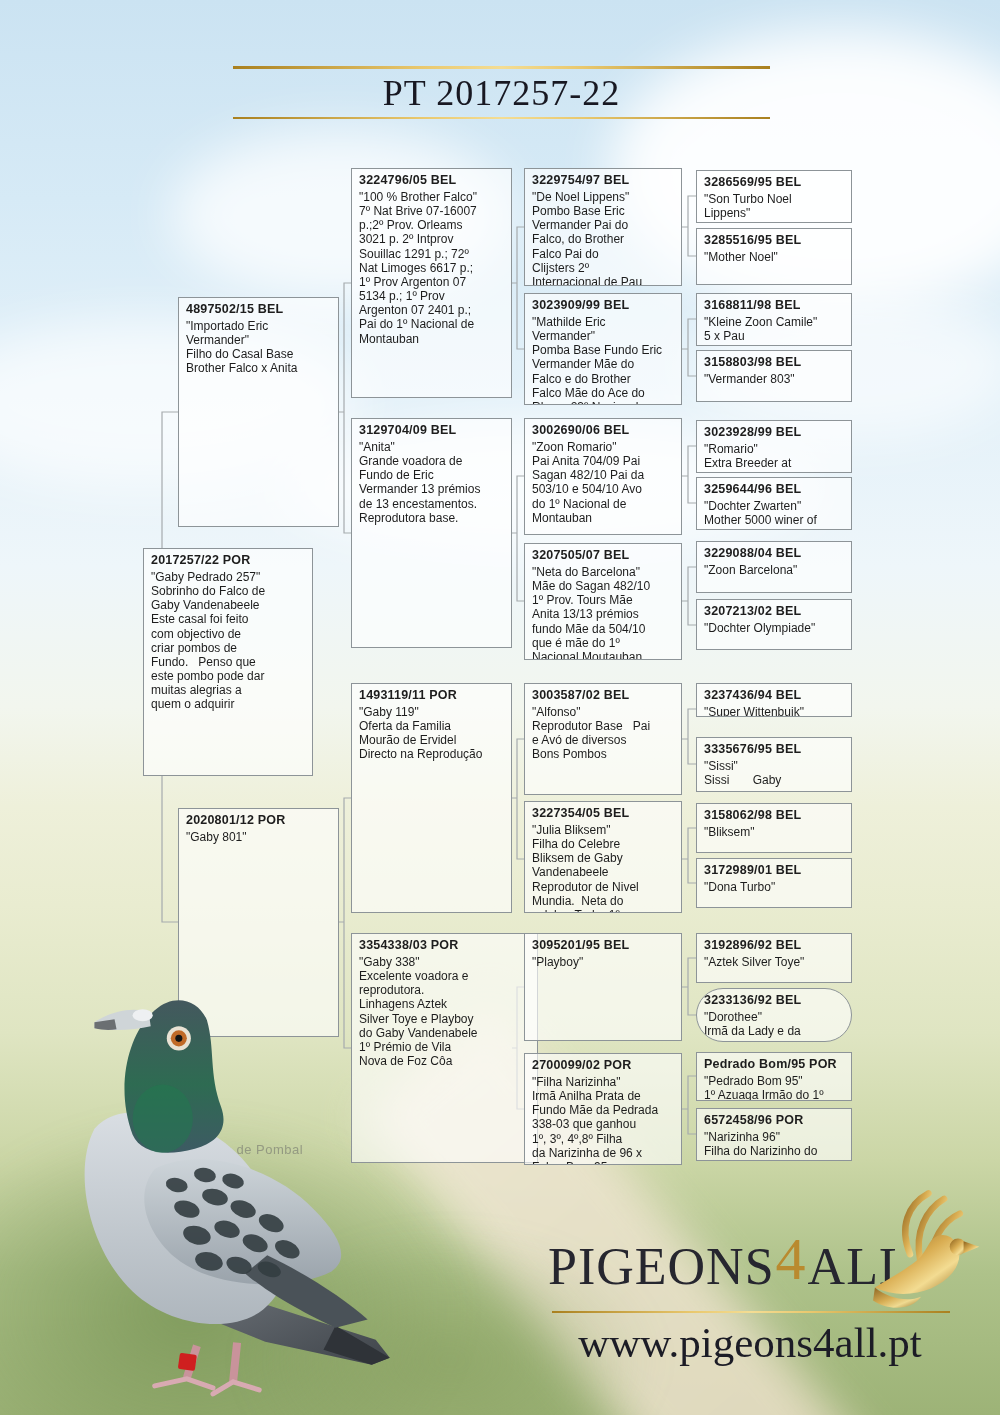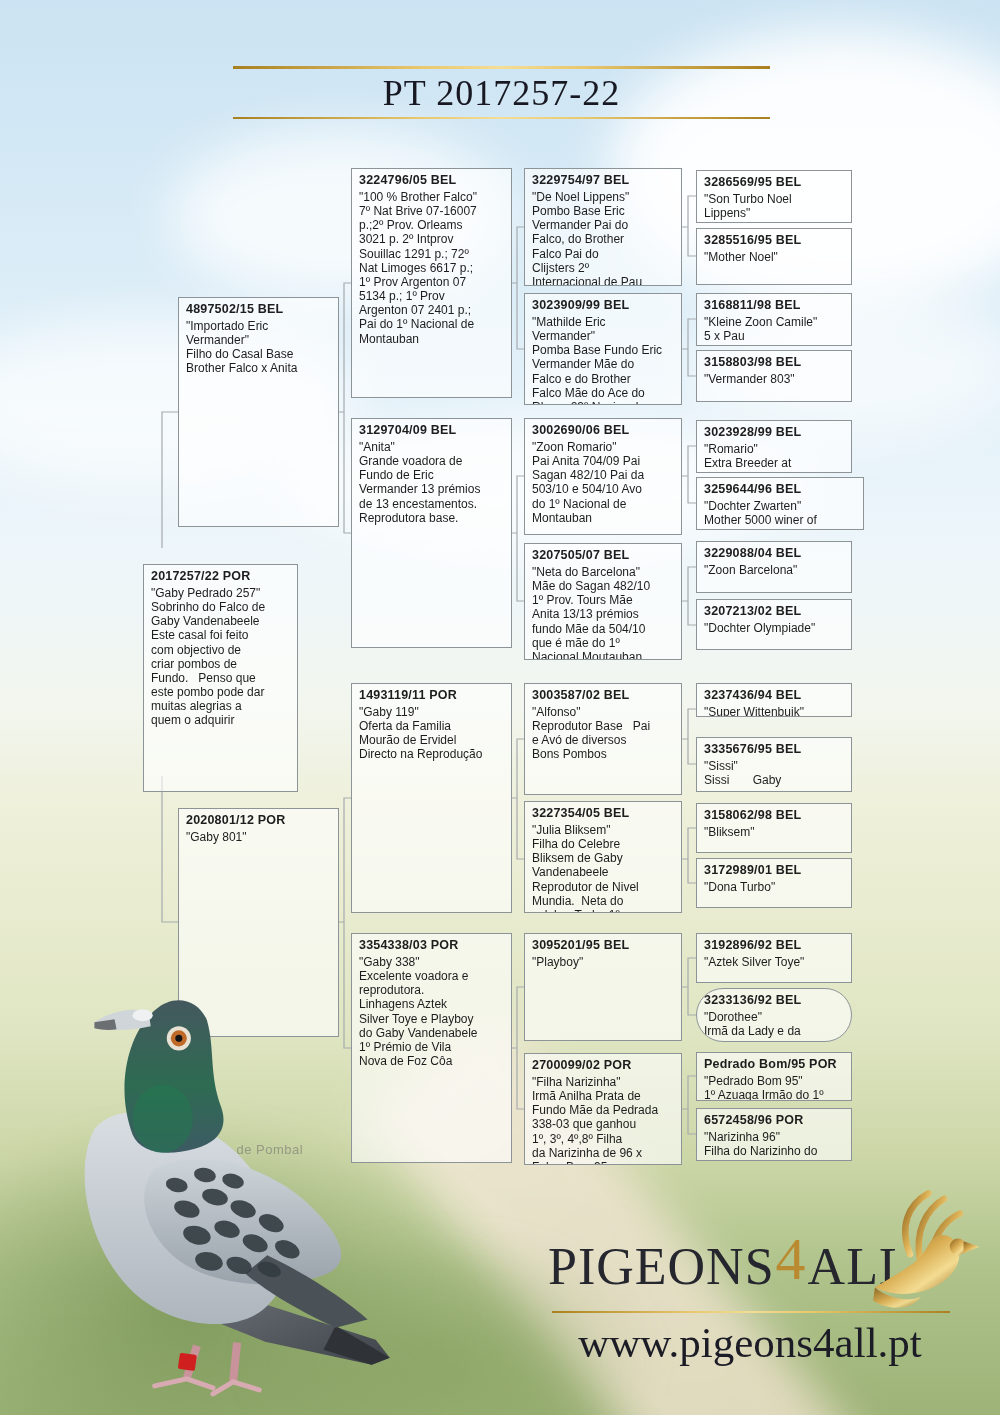--- a/index.html
+++ b/index.html
@@ -64,21 +64,21 @@
   <div class="goldline" style="left:233px;top:117px;width:537px;height:2px;"></div>
 
   <svg class="connectors" viewBox="0 0 1000 1415" width="1000" height="1415">
     <path d="M178 412 H162 V548 M178 922 H162 V776"></path>
     <path d="M351 283 H344 V533 H351 M344 412 H339 M351 798 H344 V1048 H351 M344 922 H339"></path>
     <path d="M524 227 H517 V349 H524 M517 283 H512 M524 476 H517 V601 H524 M517 533 H512 M524 739 H517 V859 H524 M517 798 H512 M524 987 H517 V1109 H524 M517 1048 H512"></path>
     <path d="M696 196 H688 V256 H696 M688 227 H682 M696 319 H688 V376 H696 M688 349 H682 M696 446 H688 V503 H696 M688 476 H682 M696 567 H688 V625 H696 M688 601 H682"></path>
     <path d="M696 709 H688 V764 H696 M688 739 H682 M696 828 H688 V883 H696 M688 859 H682 M696 958 H688 V1015 H696 M688 987 H682 M696 1076 H688 V1134 H696 M688 1109 H682"></path>
   </svg>
 
-  <div class="box" style="left:143px;top:548px;width:155px;height:228px;margin-top:16px;">
+  <div class="box" style="left:143px;top:548px;width:170px;height:228px;">
     <div class="ring">2017257/22 POR</div>
     <div class="body">"Gaby Pedrado 257"
 Sobrinho do Falco de
 Gaby Vandenabeele
 Este casal foi feito
 com objectivo de
 criar pombos de
 Fundo.   Penso que
 este pombo pode dar
 muitas alegrias a
@@ -120,21 +120,21 @@
 de 13 encestamentos.
 Reprodutora base.</div>
   </div>
   <div class="box" style="left:351px;top:683px;width:161px;height:230px;">
     <div class="ring">1493119/11 POR</div>
     <div class="body">"Gaby 119"
 Oferta da Familia
 Mourão de Ervidel
 Directo na Reprodução</div>
   </div>
-  <div class="box" style="left:351px;top:933px;width:161px;height:230px;">
+  <div class="box" style="left:351px;top:933px;width:187px;height:230px;">
     <div class="ring">3354338/03 POR</div>
     <div class="body">"Gaby 338"
 Excelente voadora e
 reprodutora.
 Linhagens Aztek
 Silver Toye e Playboy
 do Gaby Vandenabele
 1º Prémio de Vila
 Nova de Foz Côa</div>
   </div>
@@ -226,21 +226,21 @@
   </div>
   <div class="box" style="left:696px;top:350px;width:156px;height:52px;">
     <div class="ring">3158803/98 BEL</div>
     <div class="body">"Vermander 803"</div>
   </div>
   <div class="box" style="left:696px;top:420px;width:156px;height:53px;">
     <div class="ring">3023928/99 BEL</div>
     <div class="body">"Romario"
 Extra Breeder at</div>
   </div>
-  <div class="box" style="left:696px;top:477px;width:168px;height:53px;">
+  <div class="box" style="left:696px;top:477px;width:156px;height:53px;">
     <div class="ring">3259644/96 BEL</div>
     <div class="body">"Dochter Zwarten"
 Mother 5000 winer of</div>
   </div>
   <div class="box" style="left:696px;top:541px;width:156px;height:52px;">
     <div class="ring">3229088/04 BEL</div>
     <div class="body">"Zoon Barcelona"</div>
   </div>
   <div class="box" style="left:696px;top:599px;width:156px;height:51px;">
     <div class="ring">3207213/02 BEL</div>

